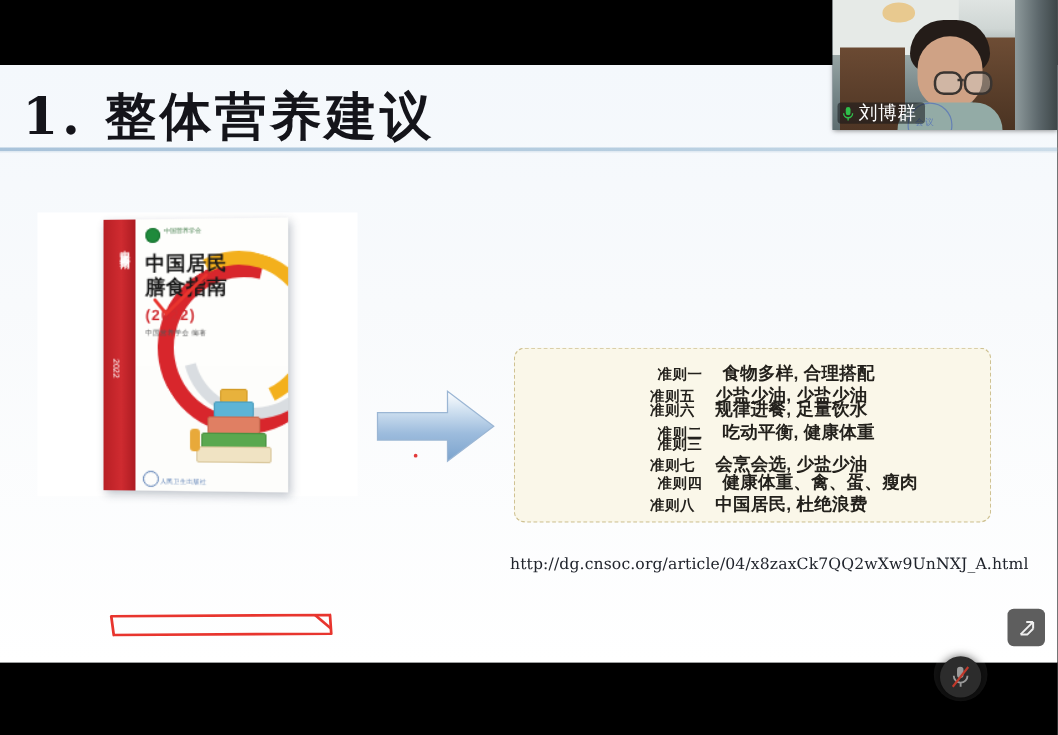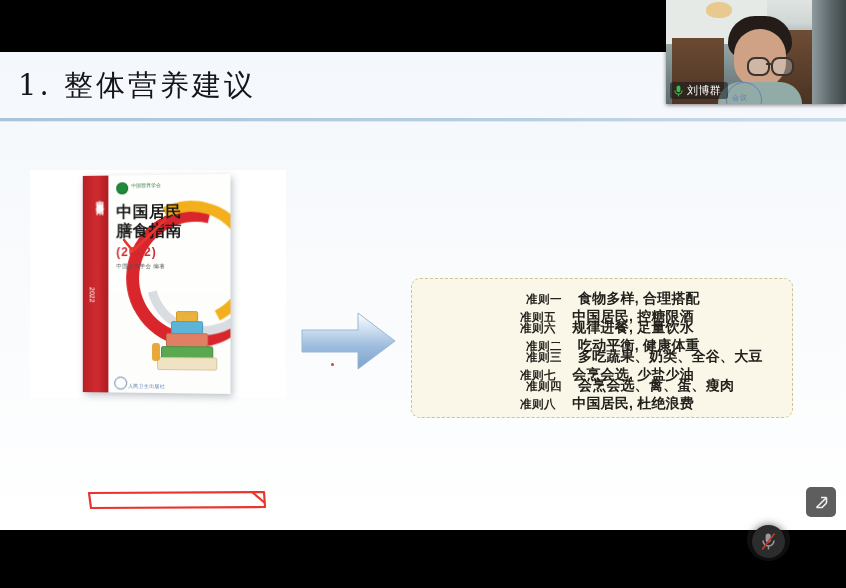--- a/index.html
+++ b/index.html
@@ -6,21 +6,21 @@
   body{width:846px;height:588px;overflow:hidden;font-family:"Liberation Sans","DejaVu Sans",sans-serif;}
   #root{position:relative;width:846px;height:588px;background:#000;}
 
   
   .slide{position:absolute;left:0;top:52px;width:846px;height:478px;background:#f6f9fc;overflow:hidden;}
   .slide-inner{position:absolute;inset:0;background:linear-gradient(180deg,#f4f8fc 0%,#f8fafc 40%,#ffffff 100%);}
 
   
   .title-zone{position:absolute;left:0;top:0;width:846px;height:68px;}
   .slide-title{position:absolute;left:18px;top:14px;font-family:"DejaVu Serif","Liberation Serif",serif;
-    font-size:29px;color:#14141a;letter-spacing:3px;white-space:nowrap;font-weight:400;}
+    font-size:41px;color:#14141a;letter-spacing:3px;white-space:nowrap;font-weight:700;}
   .title-rule{position:absolute;left:0;top:66px;width:846px;height:3px;
     background:linear-gradient(90deg,#a9c3da 0%,#b7cee0 60%,#cbdce9 100%);}
   .title-rule2{position:absolute;left:0;top:69px;width:846px;height:1px;background:#dfe9f1;}
 
   
   .book-wrap{position:absolute;left:30px;top:118px;width:256px;height:227px;}
   .book-bg{position:absolute;inset:0;background:#ffffff;}
   .book{position:absolute;left:52px;top:5px;width:148px;height:218px;
     box-shadow:2px 3px 7px rgba(40,55,80,.30);background:#fff;overflow:hidden;
     transform:perspective(600px) rotateY(-4deg);}
@@ -108,21 +108,21 @@
   .cam-glass.l{left:13px;} .cam-glass.r{left:37px;}
   .cam-bridge{position:absolute;left:32px;top:34px;width:5px;height:2px;background:#3a3430;}
   .cam-mouth{position:absolute;left:32px;top:56px;width:17px;height:10px;border-radius:7px;background:#6e3b34;}
   .cam-body{position:absolute;left:0px;top:66px;width:84px;height:38px;border-radius:22px 22px 0 0;
     background:#93aba6;}
   .cam-logo{position:absolute;left:60px;top:82px;width:34px;height:34px;border-radius:50%;
     border:1.5px solid #5573b8;opacity:.75;}
   .cam-logo-tx{position:absolute;left:66px;top:93px;font-size:7px;color:#5573b8;letter-spacing:1px;opacity:.85;}
   .cam-name{position:absolute;left:4px;bottom:5px;height:17px;padding:0 7px 0 4px;border-radius:3px;
     background:rgba(20,22,26,.55);display:flex;align-items:center;gap:4px;}
-  .cam-name-tx{font-size:11px;color:#fff;letter-spacing:.4px;}
+  .cam-name-tx{font-size:15px;color:#fff;letter-spacing:.4px;}
 
   
   .mic-btn{position:absolute;left:752px;top:525px;width:33px;height:33px;border-radius:50%;
     background:#2c2c2c;display:flex;align-items:center;justify-content:center;cursor:pointer;
     box-shadow:0 0 8px rgba(0,0,0,.6);}
   .mic-halo{position:absolute;left:747px;top:518px;width:43px;height:43px;border-radius:50%;
     background:rgba(255,255,255,.07);}
 </style>
 </head>
 <body>
@@ -194,56 +194,56 @@
 
     <div class="guide">
       <div class="guide-grid">
         <div class="g-row">
           <div class="g-col left">
             <span class="g-key">准则一</span>
             <span class="g-val">食物多样, 合理搭配</span>
           </div>
           <div class="g-col right">
             <span class="g-key">准则五</span>
-            <span class="g-val">中国居民, 控糖限酒</span>
+            <span class="g-val">少盐少油, 少盐少油</span>
           </div>
         </div>
         <div class="g-row">
           <div class="g-col right">
             <span class="g-key">准则六</span>
             <span class="g-val">规律进餐, 足量饮水</span>
           </div>
           <div class="g-col left">
             <span class="g-key">准则二</span>
             <span class="g-val">吃动平衡, 健康体重</span>
           </div>
         </div>
         <div class="g-row">
           <div class="g-col left">
             <span class="g-key">准则三</span>
-            <span class="g-val">多吃蔬果、奶类、全谷、大豆</span>
           </div>
           <div class="g-col right">
             <span class="g-key">准则七</span>
             <span class="g-val">会烹会选, 少盐少油</span>
           </div>
         </div>
         <div class="g-row">
           <div class="g-col left">
             <span class="g-key">准则四</span>
-            <span class="g-val">会烹会选、禽、蛋、瘦肉</span>
+            <span class="g-val">健康体重、禽、蛋、瘦肉</span>
           </div>
           <div class="g-col right">
             <span class="g-key">准则八</span>
             <span class="g-val">中国居民, 杜绝浪费</span>
           </div>
         </div>
       </div>
     </div>
 
+    <div class="url">http://dg.cnsoc.org/article/04/x8zaxCk7QQ2wXw9UnNXJ_A.html</div>
 
   </div>
 
   <div class="collapse-btn">
     <svg width="17" height="17" viewBox="0 0 17 17">
       <path d="M3.5 13.5 L13.5 3.5" stroke="#f0f0f0" stroke-width="1.6" fill="none"></path>
       <path d="M13.5 3.5 L13.5 9.0 M13.5 3.5 L8.0 3.5" stroke="#f0f0f0" stroke-width="1.6" fill="none"></path>
       <path d="M3.5 13.5 L9.0 13.5 L13.5 9.0" stroke="#f0f0f0" stroke-width="1.6" fill="none" stroke-linejoin="round"></path>
     </svg>
   </div>

